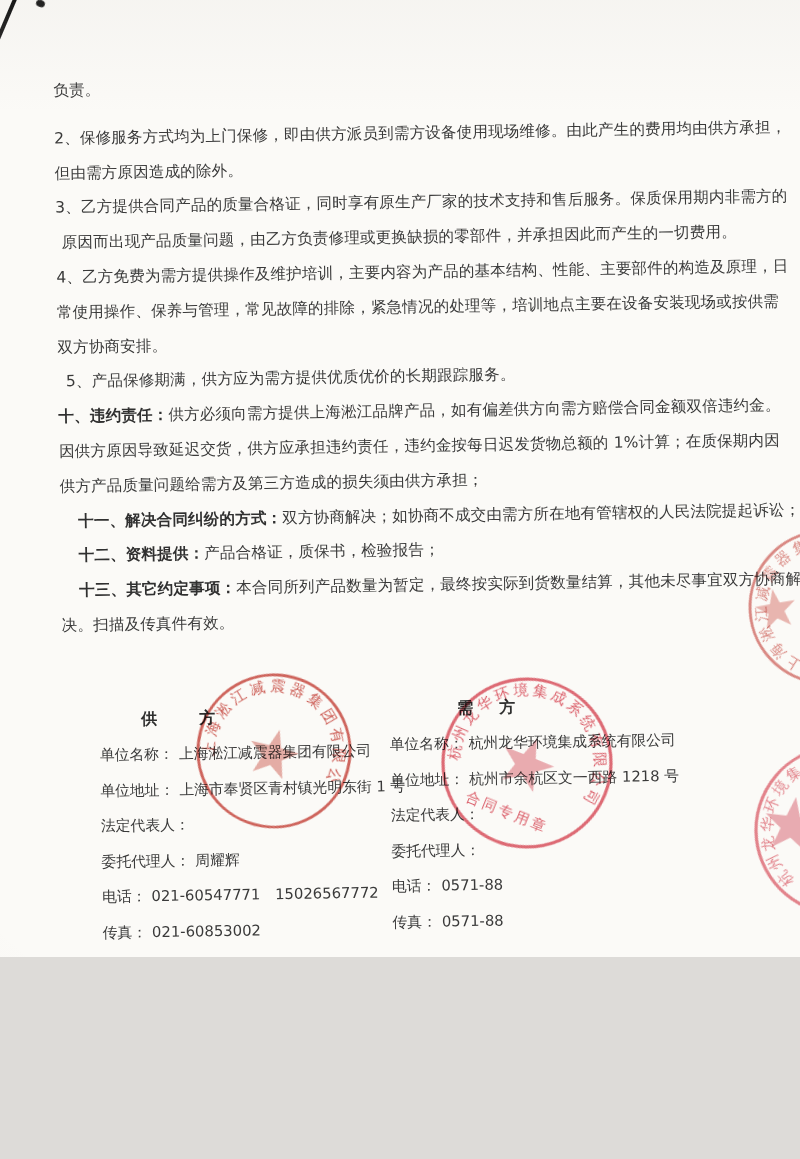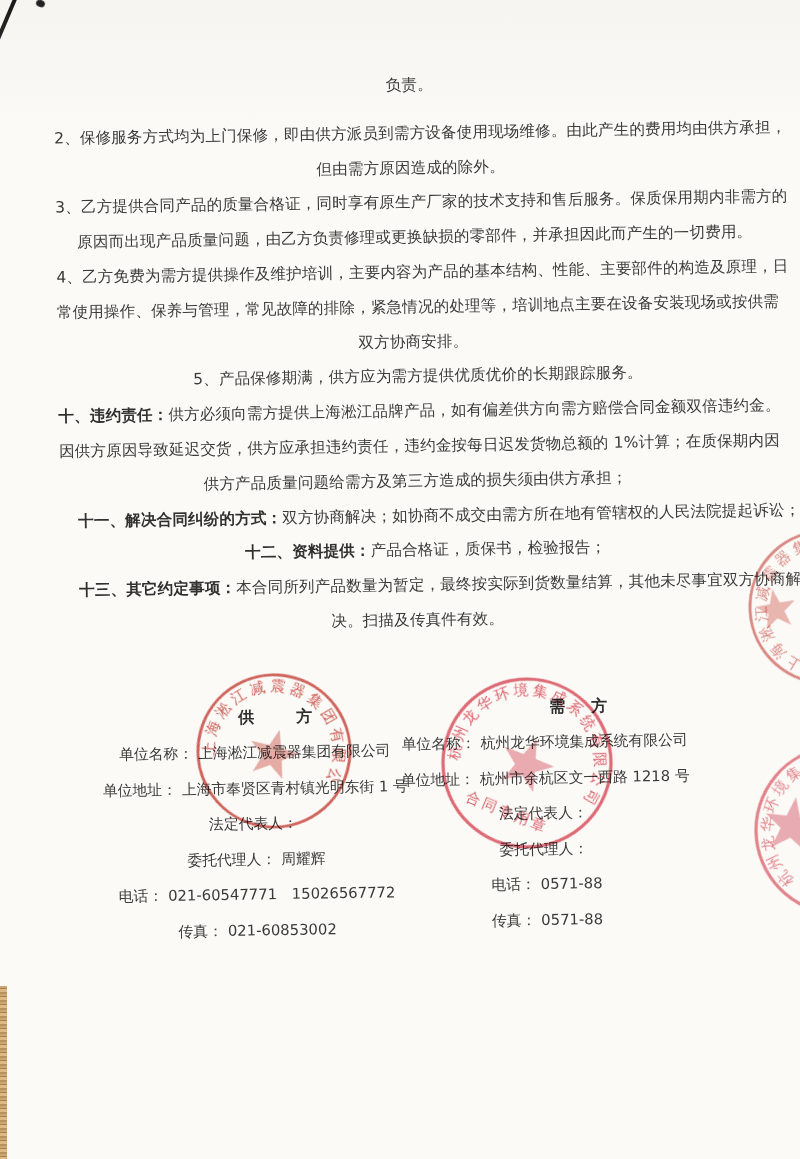--- a/index.html
+++ b/index.html
@@ -1,23 +1,22 @@
 <!DOCTYPE html>
 <html><head>
 <meta charset="utf-8">
 <style>
   html,body{margin:0;padding:0;background:#dddbd8;}
   .page{
-    position:relative;width:800px;height:1159px;overflow:hidden;
+    position:relative;width:800px;height:957px;overflow:hidden;
     font-family:"DejaVu Sans","Liberation Sans",sans-serif;color:#3a3a3a;
     background:
       linear-gradient(to bottom, rgba(150,142,130,0.05), rgba(0,0,0,0) 12%),
       radial-gradient(130% 120% at 52% 42%, rgba(0,0,0,0) 60%, rgba(125,115,100,0.07) 100%),
       #fbfaf7;
-    text-align: center;
   }
   
   .cord{
     position:absolute;left:16px;top:-8px;width:4px;height:118px;border-radius:3px;
     background:linear-gradient(to bottom,#161616,#2e2d2c 55%,#6b655d 92%,rgba(110,100,90,0));
     transform:rotate(23deg);transform-origin:top center;filter:blur(.4px);
   }
   .cord-knob{
     position:absolute;left:36px;top:0px;width:9px;height:7px;border-radius:50%;
     background:#222;filter:blur(.5px);transform:rotate(20deg);

